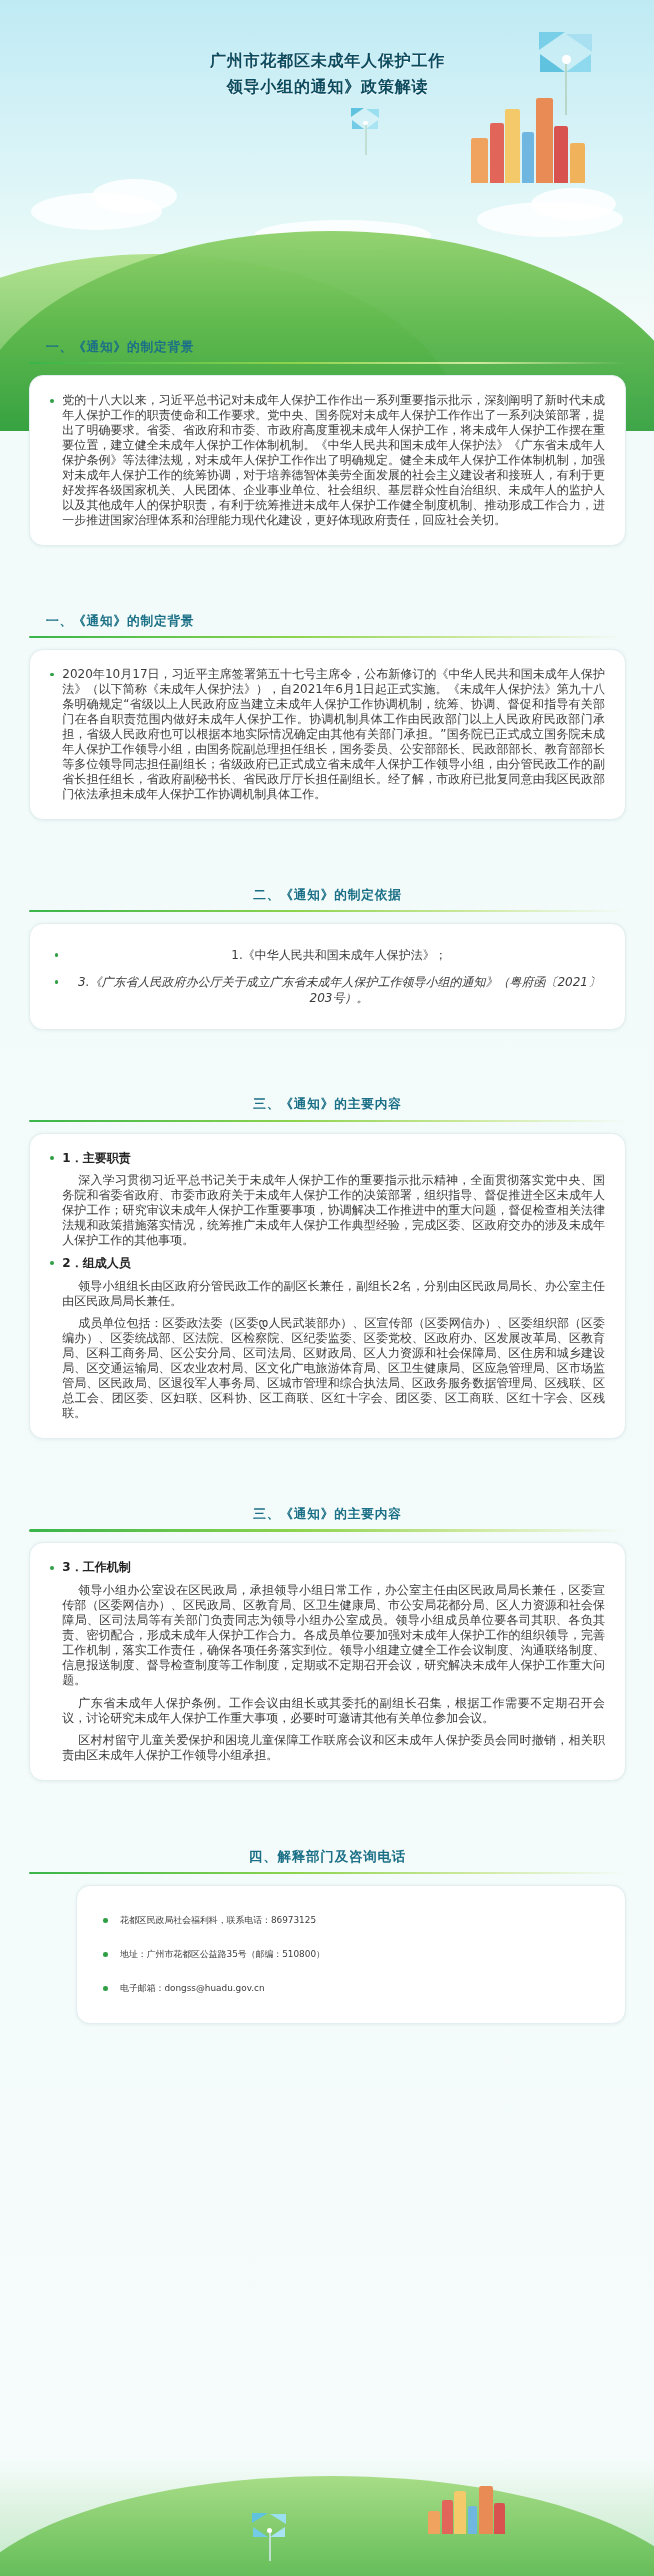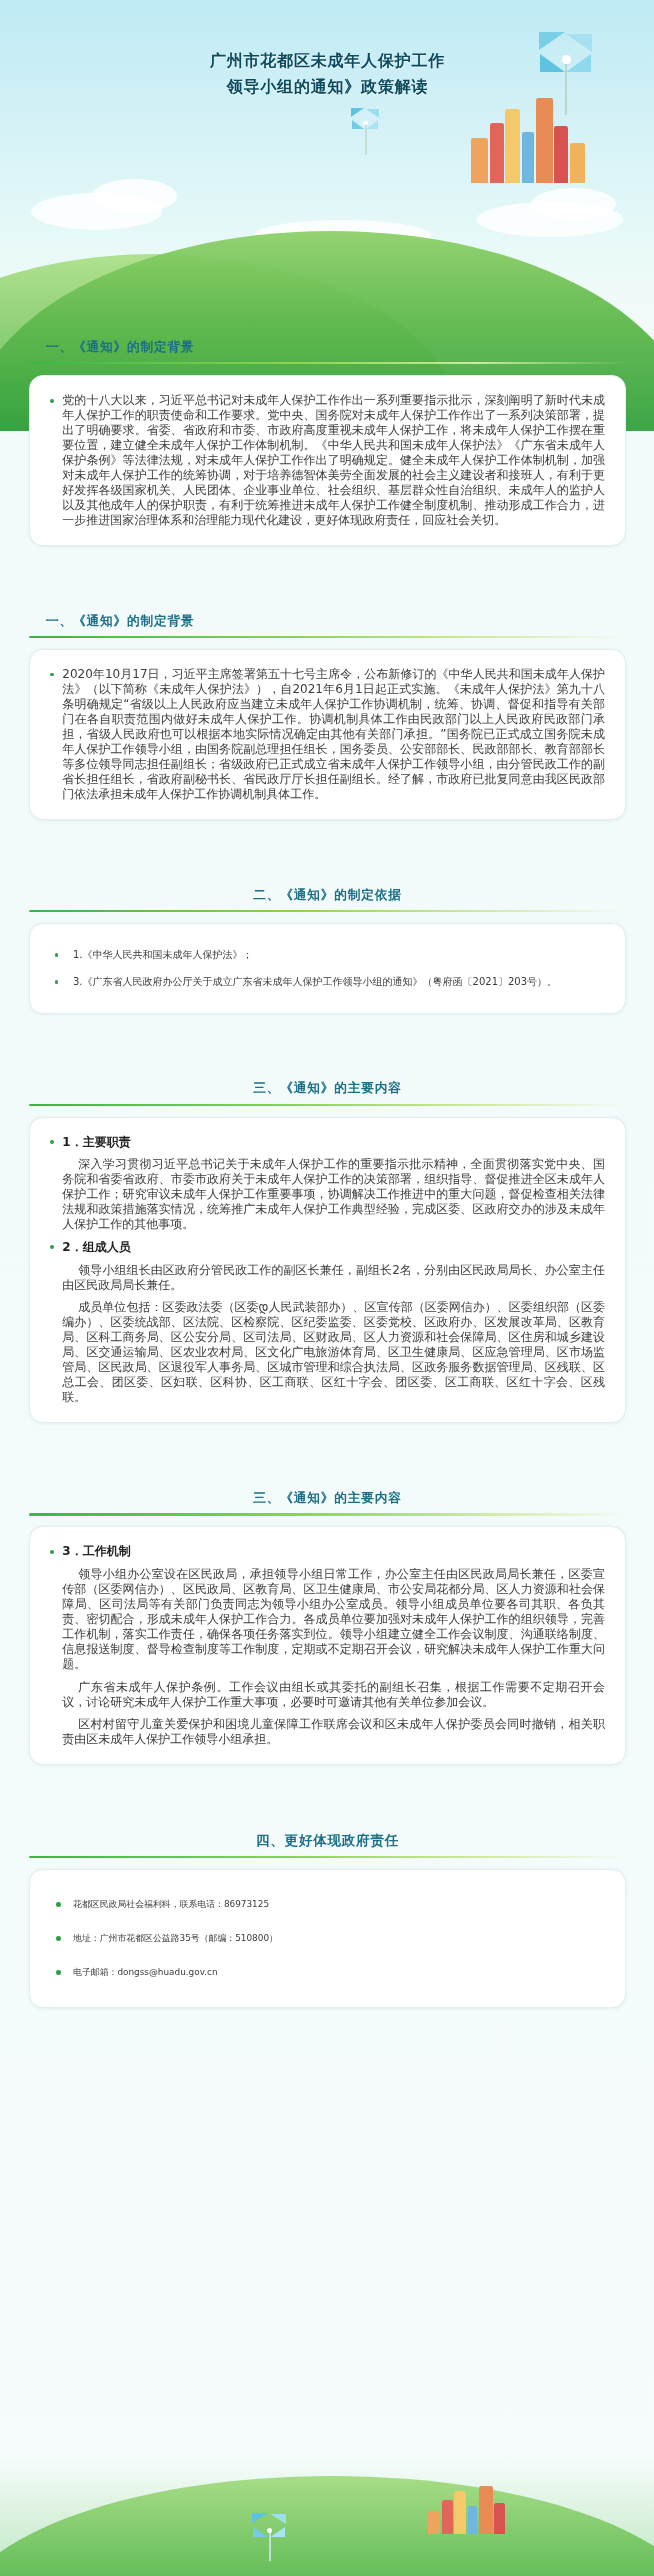--- a/index.html
+++ b/index.html
@@ -112,26 +112,27 @@
     background:#2f9e44;
   }
   .para.nobullet{padding-left:12.3px;}
   .para.nobullet::before{content:none;}
   .para.strong{font-weight:bold;color:#222;}
   .para.indent{text-indent:16px;}
   .list-item{
     position:relative;
     color:#3b3b3b;
     font-family:"DejaVu Sans","Liberation Sans",sans-serif;
-    font-size:10px;
+    font-size:12px;
     line-height:16px;
     padding-left:23px;
     margin:0 0 10.8px 0;
-  }
-  .list-item:last-child{margin-bottom:0;}
+    text-align:center;
+  }
+  .list-item:last-child{margin-bottom:0;font-style:italic;}
   .list-item::before{
     content:"";
     position:absolute;left:4.6px;top:6.2px;
     width:3.9px;height:3.9px;border-radius:50%;
     background:#2f9e44;
   }
   .contact-item{
     position:relative;
     color:#3b3b3b;
     font-family:"DejaVu Sans","Liberation Sans",sans-serif;
@@ -254,23 +255,23 @@
         <p class="para bullet strong">3．工作机制</p>
         <p class="para nobullet indent">领导小组办公室设在区民政局，承担领导小组日常工作，办公室主任由区民政局局长兼任，区委宣传部（区委网信办）、区民政局、区教育局、区卫生健康局、市公安局花都分局、区人力资源和社会保障局、区司法局等有关部门负责同志为领导小组办公室成员。领导小组成员单位要各司其职、各负其责、密切配合，形成未成年人保护工作合力。各成员单位要加强对未成年人保护工作的组织领导，完善工作机制，落实工作责任，确保各项任务落实到位。领导小组建立健全工作会议制度、沟通联络制度、信息报送制度、督导检查制度等工作制度，定期或不定期召开会议，研究解决未成年人保护工作重大问题。</p>
         <p class="para nobullet indent">广东省未成年人保护条例。工作会议由组长或其委托的副组长召集，根据工作需要不定期召开会议，讨论研究未成年人保护工作重大事项，必要时可邀请其他有关单位参加会议。</p>
         <p class="para nobullet indent">区村村留守儿童关爱保护和困境儿童保障工作联席会议和区未成年人保护委员会同时撤销，相关职责由区未成年人保护工作领导小组承担。</p>
       </div>
     </div>
 
     <div class="sec-gap"></div>
 
     <div class="section">
-      <div class="sec-head center" style="font-size:13.5px;">四、更好体现政府责任</div>
-      <div class="sec-rule"></div>
-      <div class="card" style="padding:26px 23px;">
+      <div class="sec-head center" style="font-size:13.5px;">四、解释部门及咨询电话</div>
+      <div class="sec-rule"></div>
+      <div class="card" style="padding:26px 23px;margin-left:47px;">
         <p class="contact-item">花都区民政局社会福利科，联系电话：86973125</p>
         <p class="contact-item">地址：广州市花都区公益路35号（邮编：510800）</p>
         <p class="contact-item">电子邮箱：dongss@huadu.gov.cn</p>
       </div>
     </div>
 
   </div>
 
   <div class="grass-bottom">
     <div class="bottom-hill"></div>

